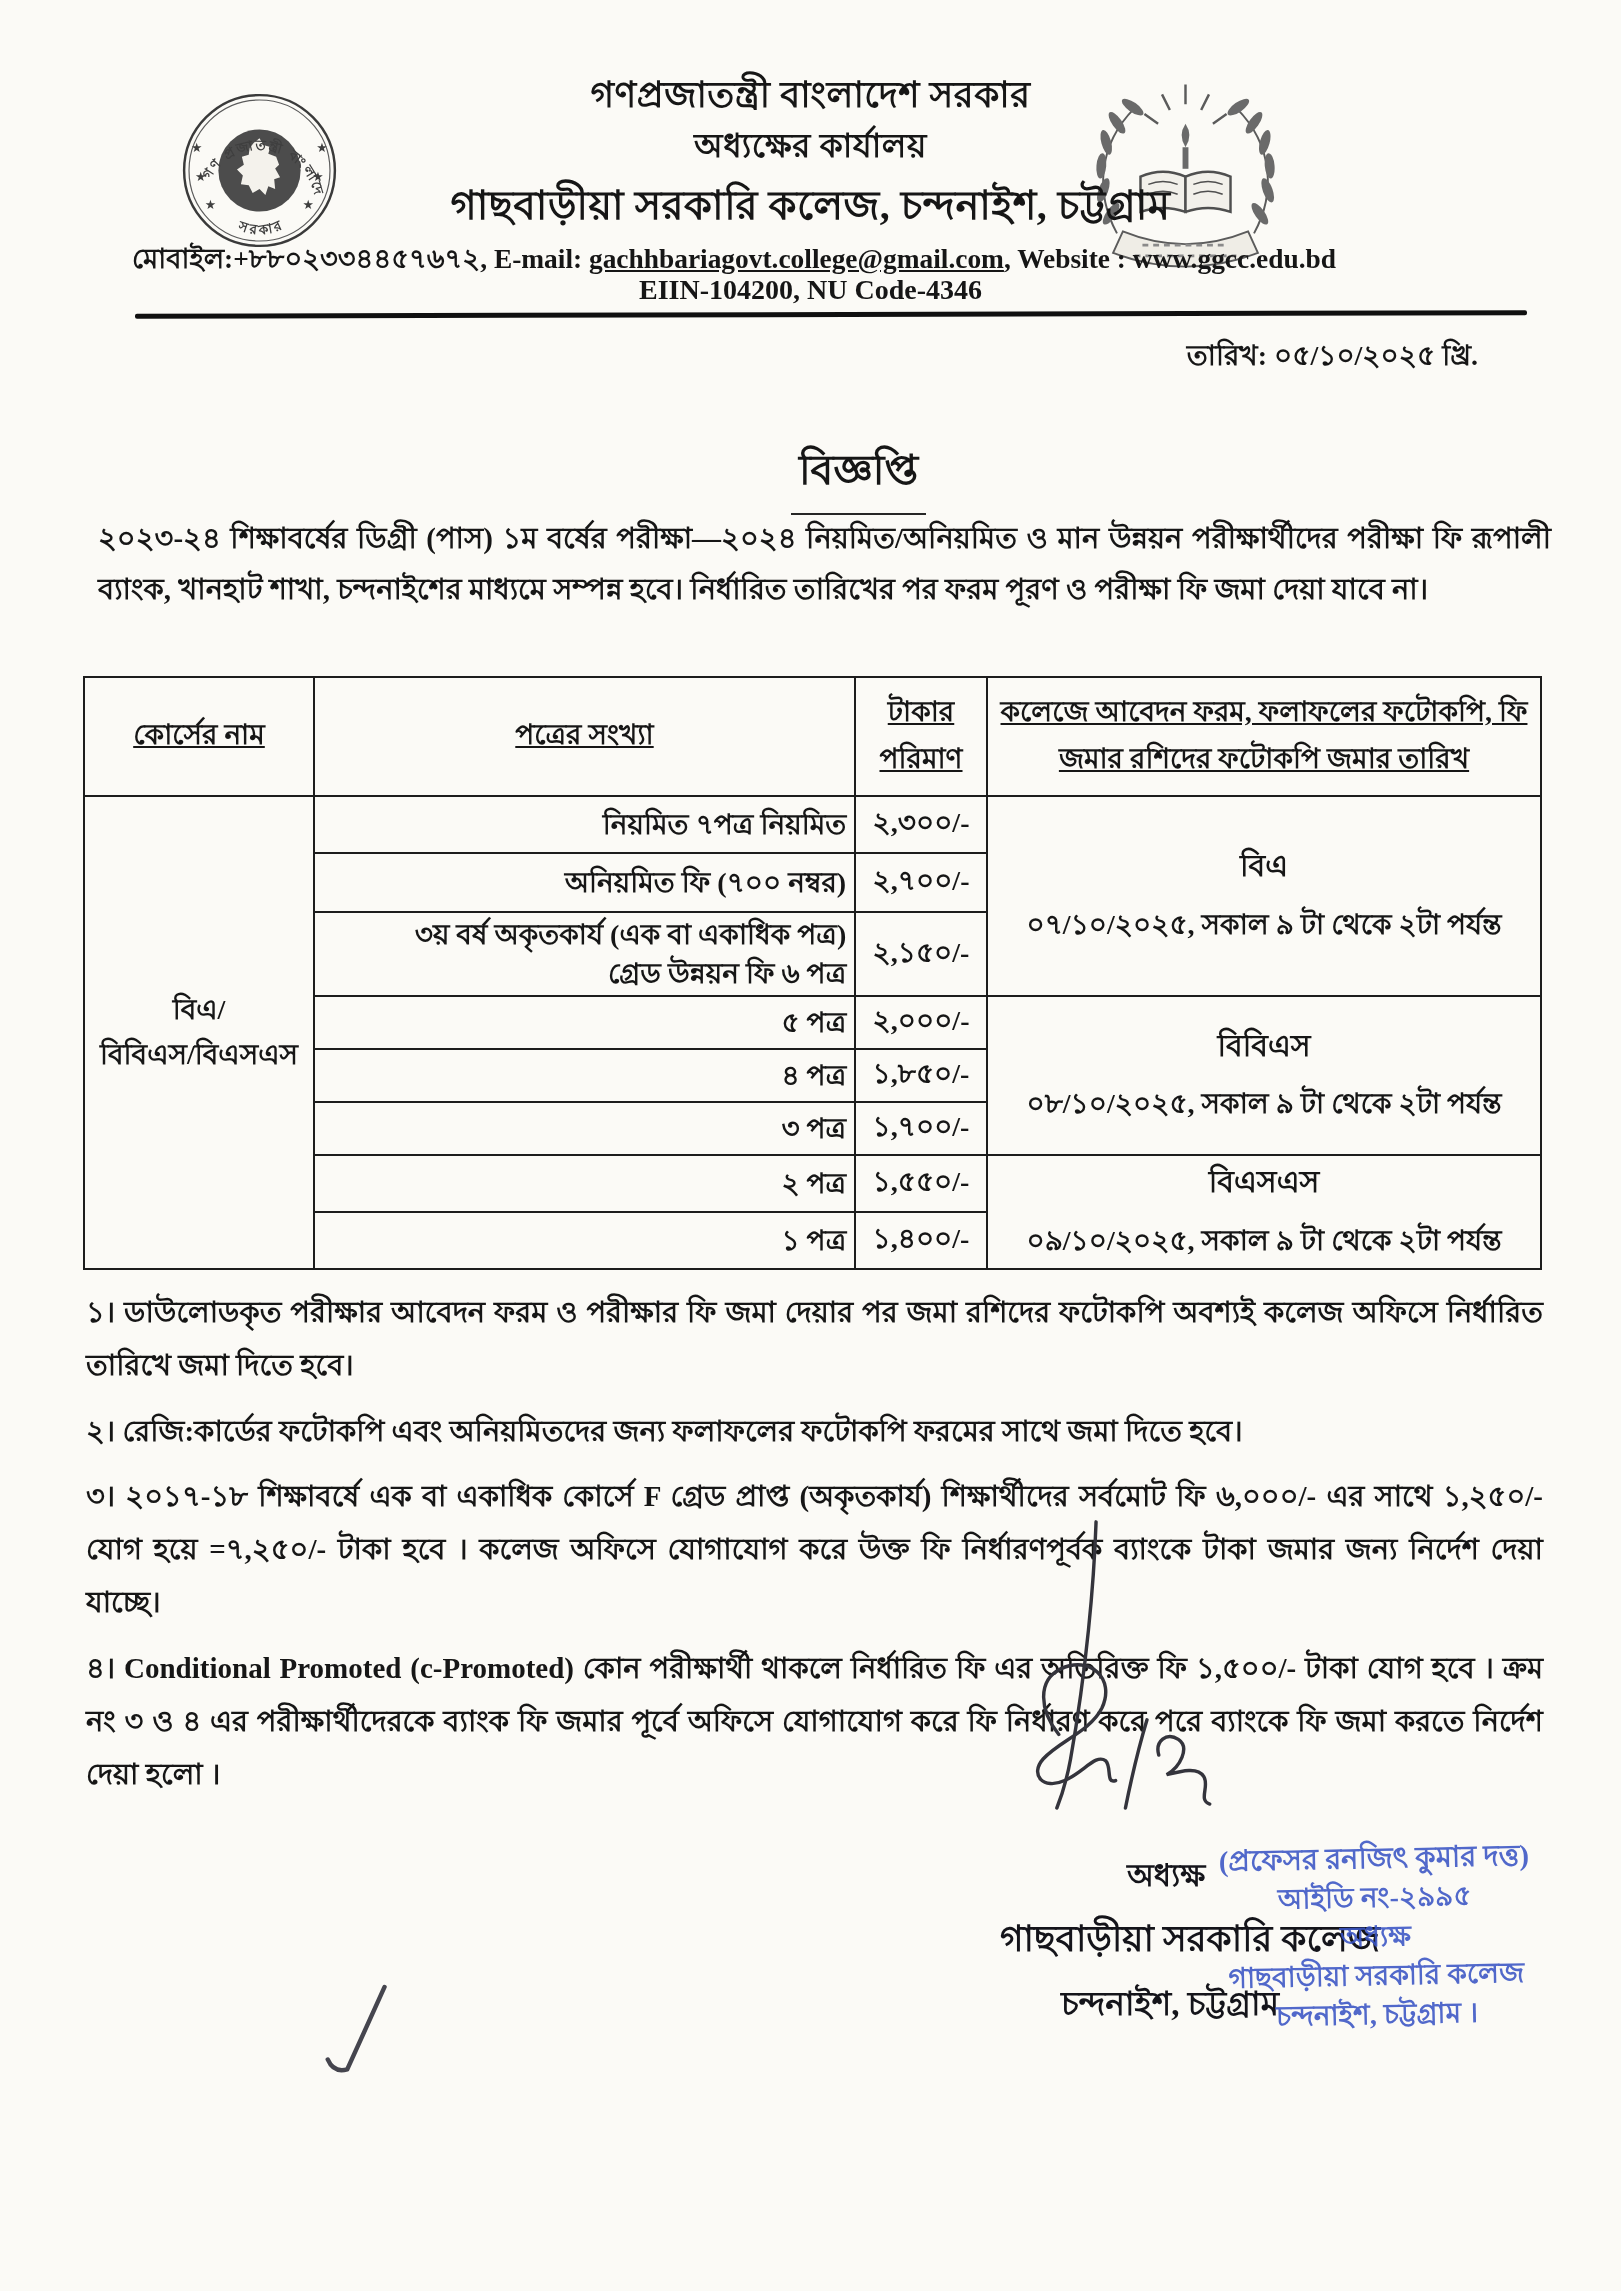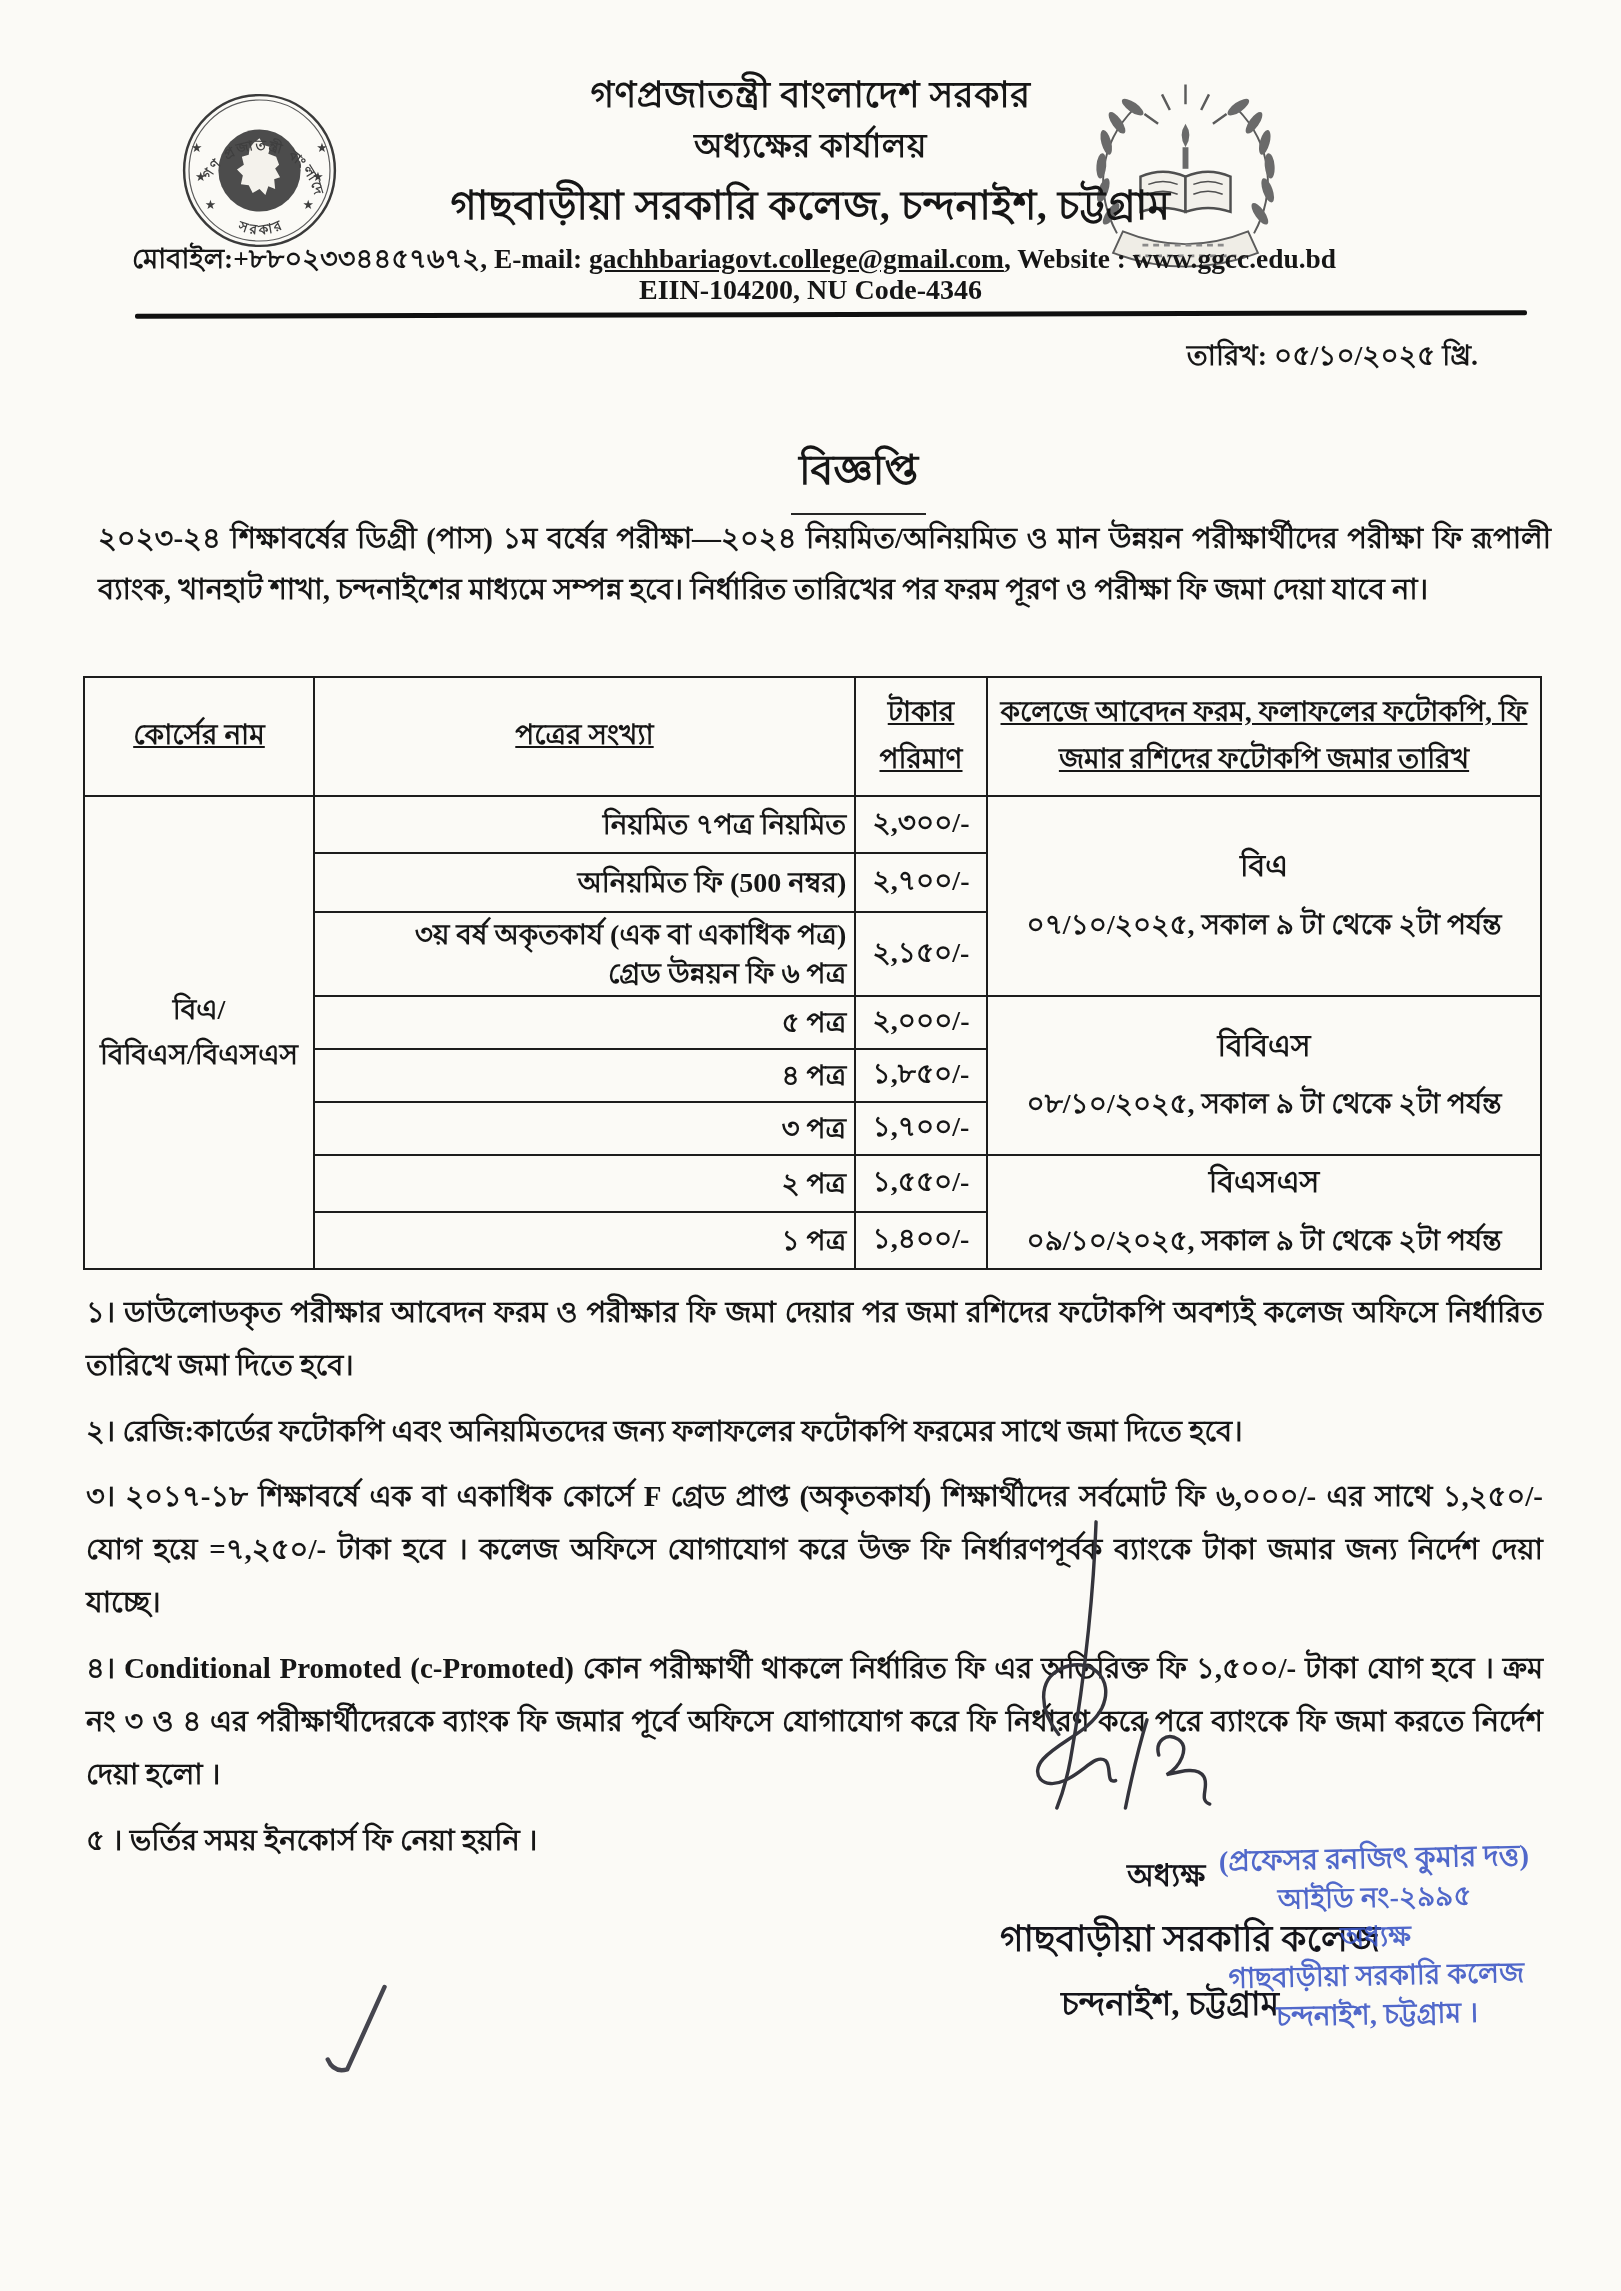--- a/index.html
+++ b/index.html
@@ -191,21 +191,21 @@
       <div>বিবিএস/বিএসএস</div>
     </td>
     <td class="papers">নিয়মিত ৭পত্র নিয়মিত</td>
     <td class="fee">২,৩০০/-</td>
     <td class="group" rowspan="3">
       <div class="gname">বিএ</div>
       <div class="gsched">০৭/১০/২০২৫, সকাল ৯ টা থেকে ২টা পর্যন্ত</div>
     </td>
   </tr>
   <tr class="rh2">
-    <td class="papers">অনিয়মিত ফি (500 নম্বর)</td>
+    <td class="papers">অনিয়মিত ফি (৭০০ নম্বর)</td>
     <td class="fee">২,৭০০/-</td>
   </tr>
   <tr class="rh3">
     <td class="papers">
       <div>৩য় বর্ষ অকৃতকার্য (এক বা একাধিক পত্র)</div>
       <div>গ্রেড উন্নয়ন ফি ৬ পত্র</div>
     </td>
     <td class="fee">২,১৫০/-</td>
   </tr>
   <tr class="rh4">
@@ -237,21 +237,20 @@
     <td class="fee">১,৪০০/-</td>
   </tr>
 </tbody>
   </table>
 
 <div class="abs notes">
   <div class="note">১। ডাউলোডকৃত পরীক্ষার আবেদন ফরম ও পরীক্ষার ফি জমা দেয়ার পর জমা রশিদের ফটোকপি অবশ্যই কলেজ অফিসে নির্ধারিত তারিখে জমা দিতে হবে।</div>
   <div class="note">২। রেজি:কার্ডের ফটোকপি এবং অনিয়মিতদের জন্য ফলাফলের ফটোকপি ফরমের সাথে জমা দিতে হবে।</div>
   <div class="note">৩। ২০১৭-১৮ শিক্ষাবর্ষে এক বা একাধিক কোর্সে F গ্রেড প্রাপ্ত (অকৃতকার্য) শিক্ষার্থীদের সর্বমোট  ফি ৬,০০০/- এর সাথে ১,২৫০/- যোগ হয়ে =৭,২৫০/- টাকা হবে । কলেজ অফিসে যোগাযোগ করে উক্ত ফি নির্ধারণপূর্বক ব্যাংকে টাকা জমার জন্য নির্দেশ দেয়া যাচ্ছে।</div>
   <div class="note">৪।  Conditional Promoted (c-Promoted) কোন পরীক্ষার্থী থাকলে নির্ধারিত ফি এর অতিরিক্ত ফি ১,৫০০/- টাকা যোগ হবে । ক্রম নং ৩ ও ৪ এর পরীক্ষার্থীদেরকে ব্যাংক ফি জমার পূর্বে অফিসে যোগাযোগ করে ফি নির্ধারণ করে পরে ব্যাংকে ফি জমা করতে নির্দেশ দেয়া হলো ।</div>
-  <div class="note">৫ । ভর্তির সময় ইনকোর্স ফি নেয়া হয়নি ।</div>
 </div>
 
 <svg class="abs sig-svg" width="294" height="343" viewBox="0 0 300 350">
   <g fill="none" stroke="#34343c" stroke-width="3.5" stroke-linecap="round">
     <path d="M98,8 C96,70 88,160 72,250 C68,272 62,290 58,300"></path>
     <path d="M60,225 C40,200 38,170 62,158 C92,144 118,168 104,198 C92,222 60,232 44,250 C30,266 44,282 66,272 C86,263 98,244 108,252 C114,258 108,276 118,272"></path>
     <path d="M150,210 C138,250 132,280 128,300"></path>
     <path d="M162,246 C158,232 170,222 182,230 C194,238 184,258 170,266 C186,262 202,258 208,268 C214,278 202,292 214,296"></path>
   </g>
 </svg>

